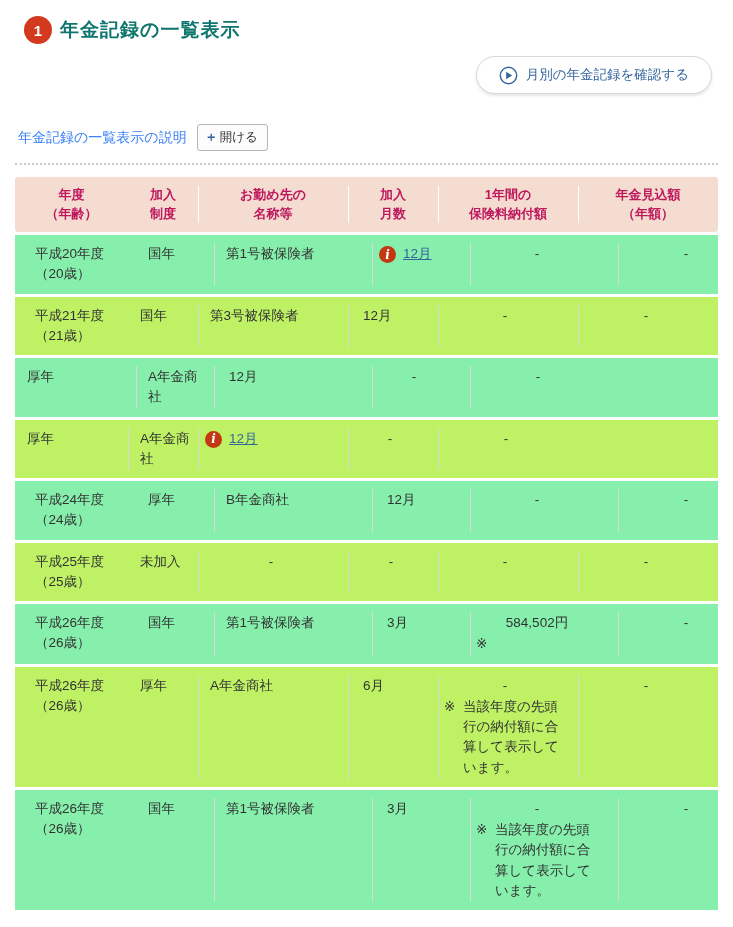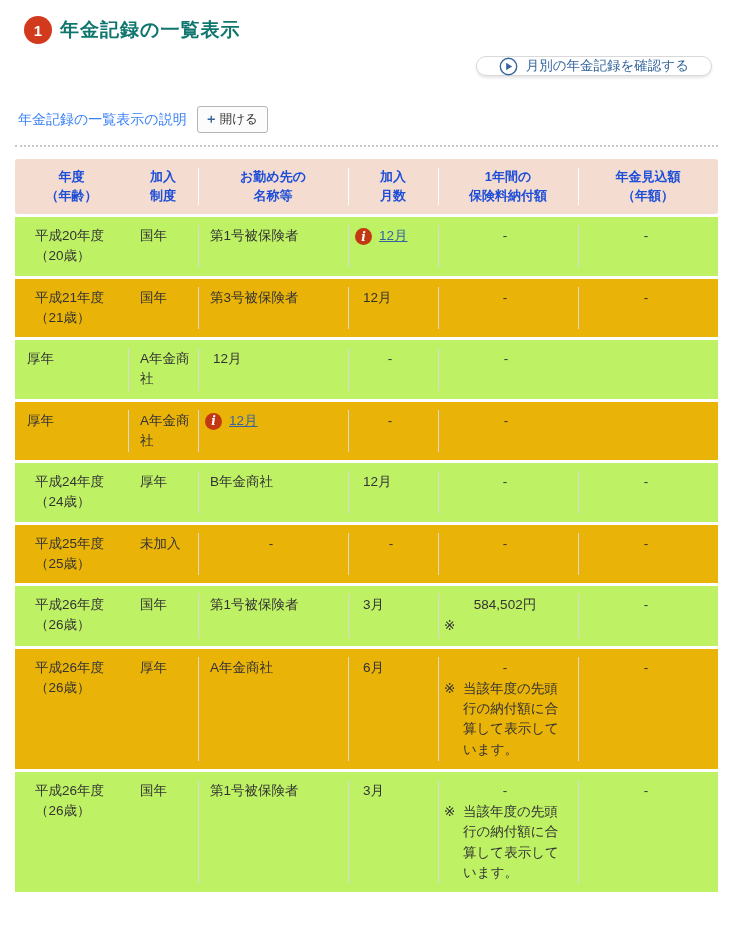--- a/index.html
+++ b/index.html
@@ -17,21 +17,21 @@
     width:28px; height:28px; border-radius:50%;
     background:#d2391d; color:#fff; font-weight:bold; font-size:15px;
     display:inline-flex; align-items:center; justify-content:center;
   }
   .title { font-size:19px; font-weight:bold; color:#0f766e; letter-spacing:1px; }
 
   
   .action-row { display:flex; justify-content:flex-end; margin:12px 21px 0 0; }
   .pill {
     display:inline-flex; align-items:center; gap:8px;
-    height:20px; padding:0 22px;
+    height:38px; padding:0 22px;
     background:#ffffff; border:1px solid #d9d9d9; border-radius:19px;
     box-shadow:0 2px 3px rgba(0,0,0,0.10);
     color:#35659c; font-size:13.5px; font-family:inherit; cursor:pointer;
   }
   .pill svg { display:block; }
 
   
   .desc-row { display:flex; align-items:center; gap:10px; margin:30px 0 0 18px; }
   .desc-label { font-size:14px; color:#3b82f6; }
   .open-btn {
@@ -49,29 +49,29 @@
   .thead, .row {
     display:grid;
     grid-template-columns:113px 70px 150px 90px 140px 140px;
   }
   .thead {
     background:#f4dcd1; border-radius:3px; margin-bottom:3px;
   }
   .th {
     min-height:55px; display:flex; flex-direction:column;
     align-items:center; justify-content:center;
-    font-size:13px; font-weight:bold; line-height:1.45; color:#1d4ed8;
+    font-size:13px; font-weight:bold; line-height:1.45; color:#be185d;
     text-align:center; position:relative; padding:6px 2px;
   }
   .th.divided::before {
     content:""; position:absolute; left:0; top:9px; bottom:9px; width:1px;
     background:#ffffff;
   }
-  .row { background:#eab308; border-bottom:3px solid #ffffff; min-height:58px; }
-  .row.shaded { background:#bef264; }
+  .row { background:#bef264; border-bottom:3px solid #ffffff; min-height:58px; }
+  .row.shaded { background:#86efac;gap:8px; }
   .cell {
     position:relative; padding:9px 6px 9px 12px;
     font-size:13.5px; line-height:1.5; color:#333;
   }
   .cell.divided::before {
     content:""; position:absolute; left:0; top:8px; bottom:8px; width:1px;
     background:#d9d9d9;
   }
   .cell.c1 { padding-left:20px; }
   .cell.c4 { padding-left:15px; }

